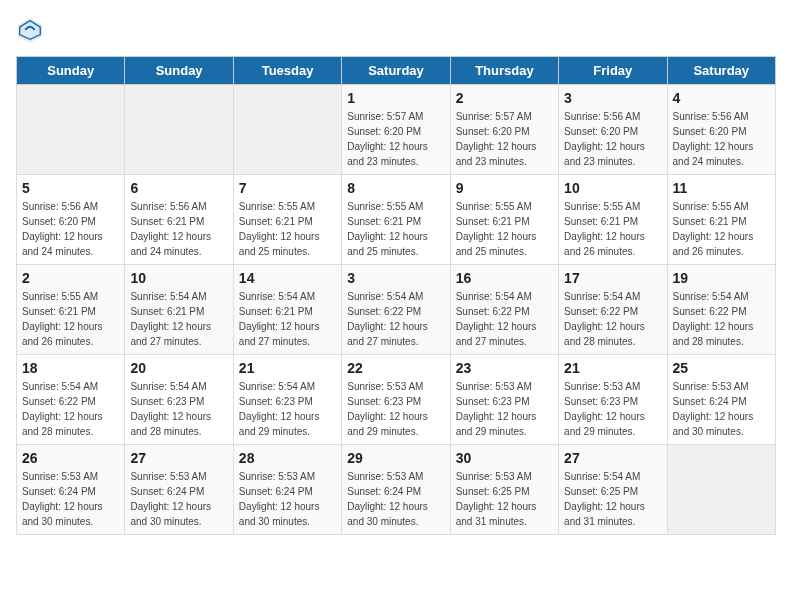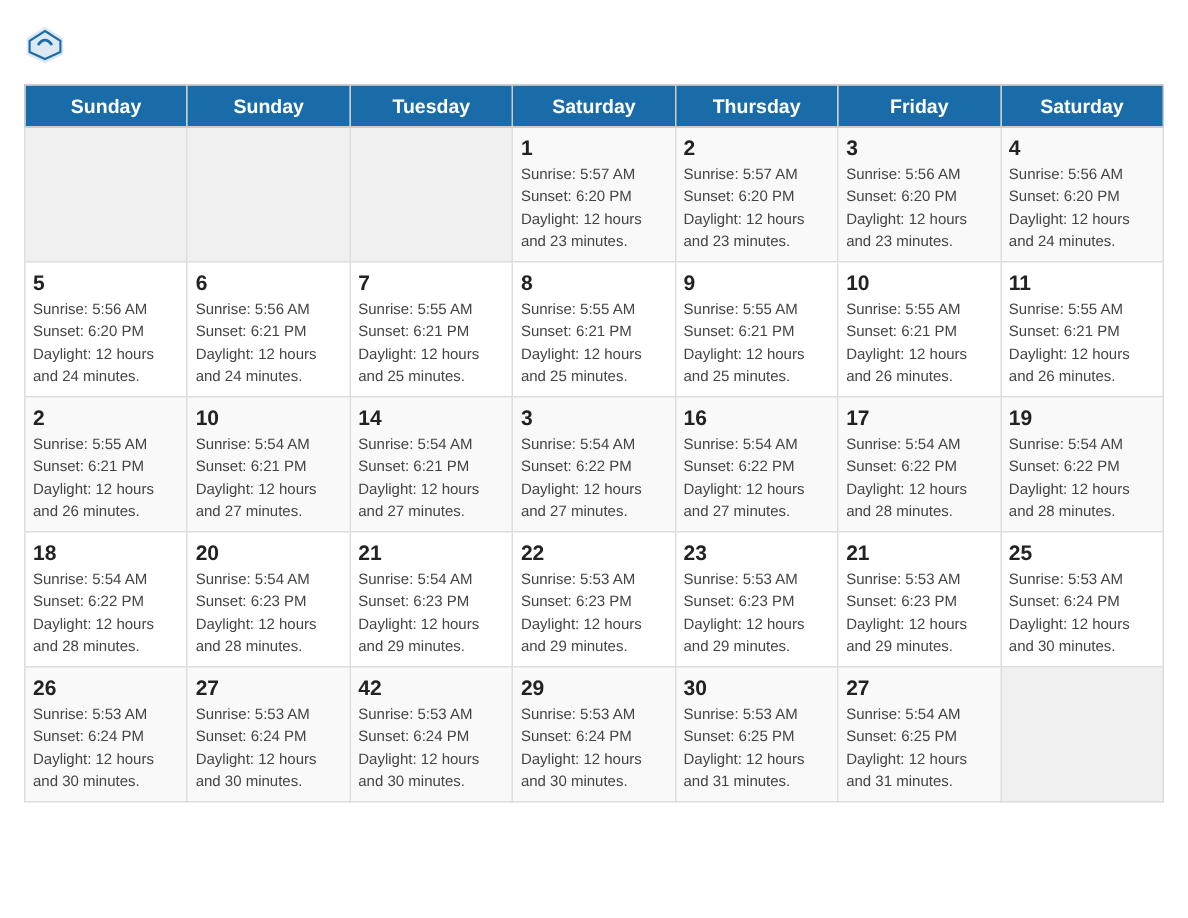--- a/index.html
+++ b/index.html
@@ -324,21 +324,21 @@
 and 30 minutes.</div>
         </td>
         <td>
           <span class="day-number">27</span>
           <div class="day-info" style="white-space: pre-line;">Sunrise: 5:53 AM
 Sunset: 6:24 PM
 Daylight: 12 hours
 and 30 minutes.</div>
         </td>
         <td>
-          <span class="day-number">42</span>
+          <span class="day-number">28</span>
           <div class="day-info" style="white-space: pre-line;">Sunrise: 5:53 AM
 Sunset: 6:24 PM
 Daylight: 12 hours
 and 30 minutes.</div>
         </td>
         <td>
           <span class="day-number">29</span>
           <div class="day-info" style="white-space: pre-line;">Sunrise: 5:53 AM
 Sunset: 6:24 PM
 Daylight: 12 hours

